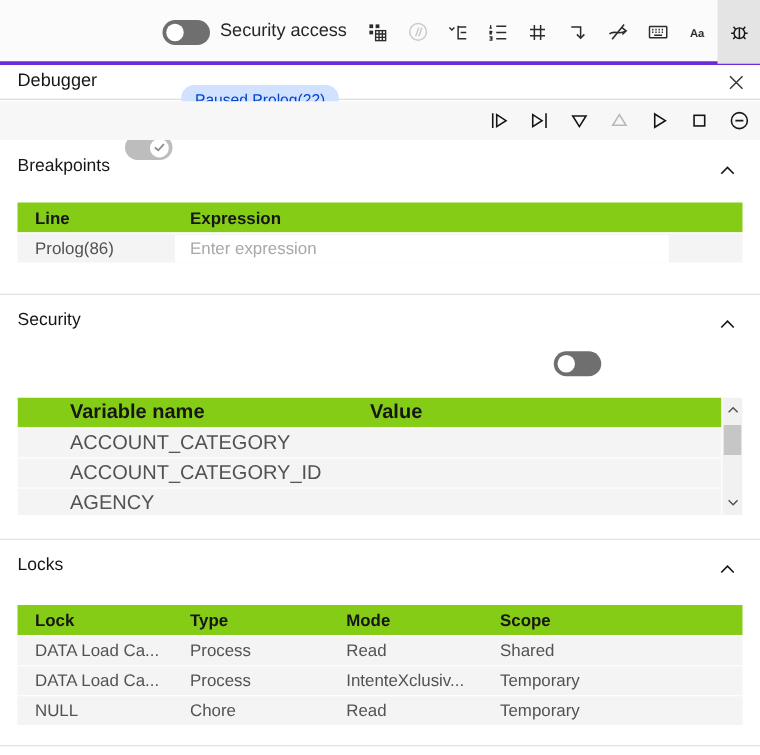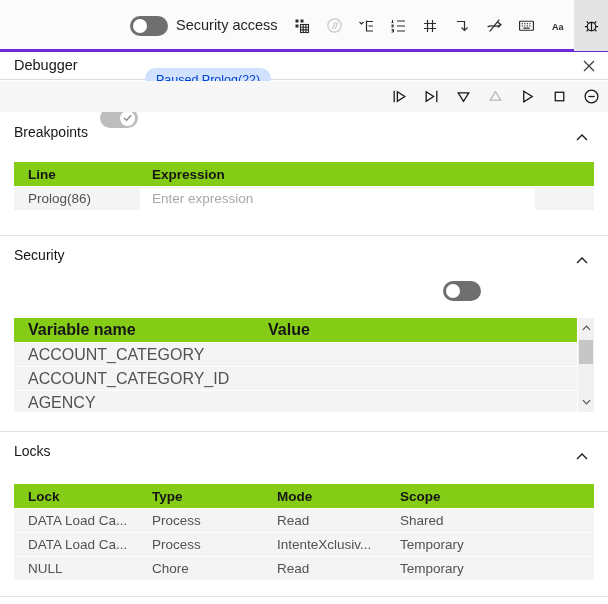--- a/index.html
+++ b/index.html
@@ -54,21 +54,21 @@
   
   .bp-c1 { width:124px; } .bp-c2 { flex:1; }
   .bp-input { margin-left:2px; width:395px; height:22px; border:none; outline:none; background:#fff;
     padding:0 12px; font-size:13.5px; font-family:"Liberation Sans", sans-serif; color:#161616; }
   .bp-input::placeholder { color:#a8a8a8; }
 
   
   .vars-wrap { position:absolute; top:318px; left:14px; width:580px; height:94px; overflow:hidden; }
   .vars-inner { width:563px; }
   .v-c1 { width:240px; } .v-c2 { flex:1; }
-  .vars-inner .tbl-head, .vars-inner .tbl-row { width:563px; }
+  .vars-inner .tbl-head, .vars-inner .tbl-row { width:563px;padding-left:28px; }
   .scrollbar { position:absolute; top:0; right:0; width:16px; height:94px; background:#f1f1f1; }
   .sb-up, .sb-down { position:absolute; left:0; width:16px; height:14px; display:flex;
     align-items:center; justify-content:center; cursor:pointer; }
   .sb-up { top:3px; } .sb-down { bottom:3px; }
   .sb-thumb { position:absolute; top:22px; left:1px; width:14px; height:24px; background:#c6c6c6; cursor:grab; }
 
   
   .lk-c1 { width:124px; } .lk-c2 { width:125px; } .lk-c3 { width:123px; } .lk-c4 { flex:1; }
 </style>
 </head>

